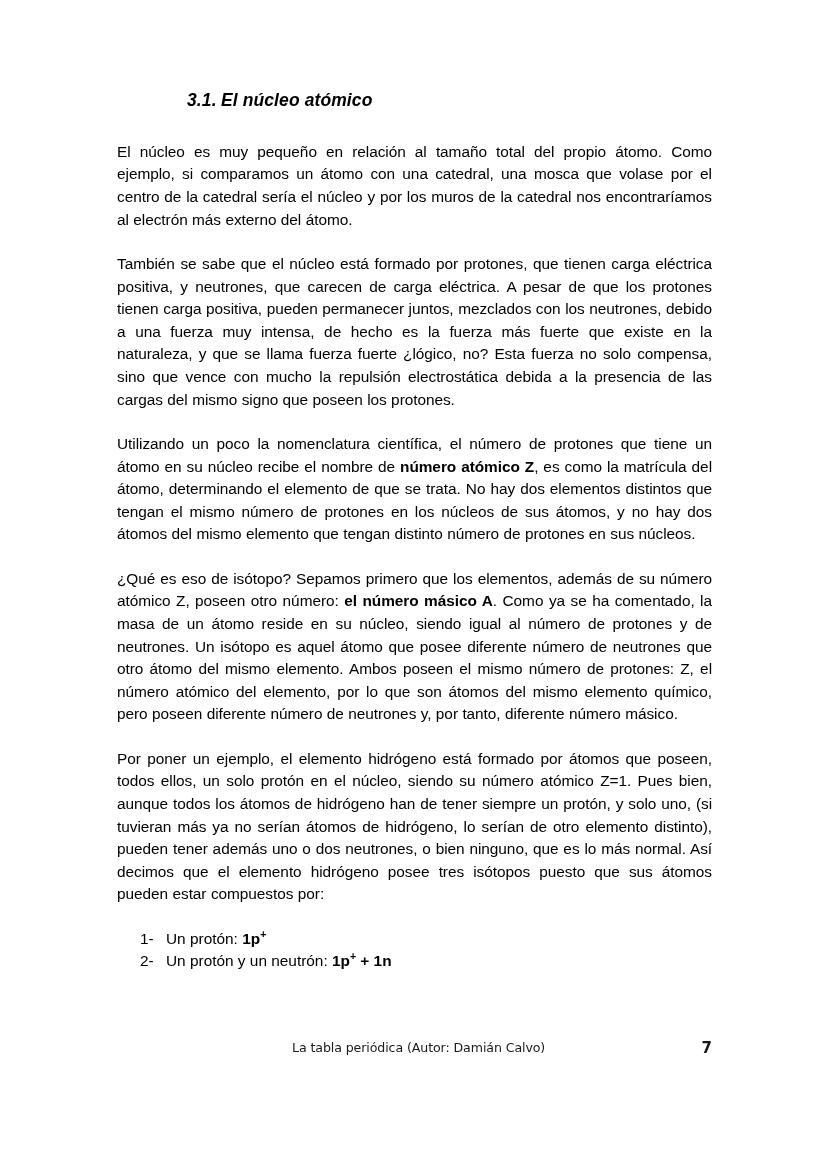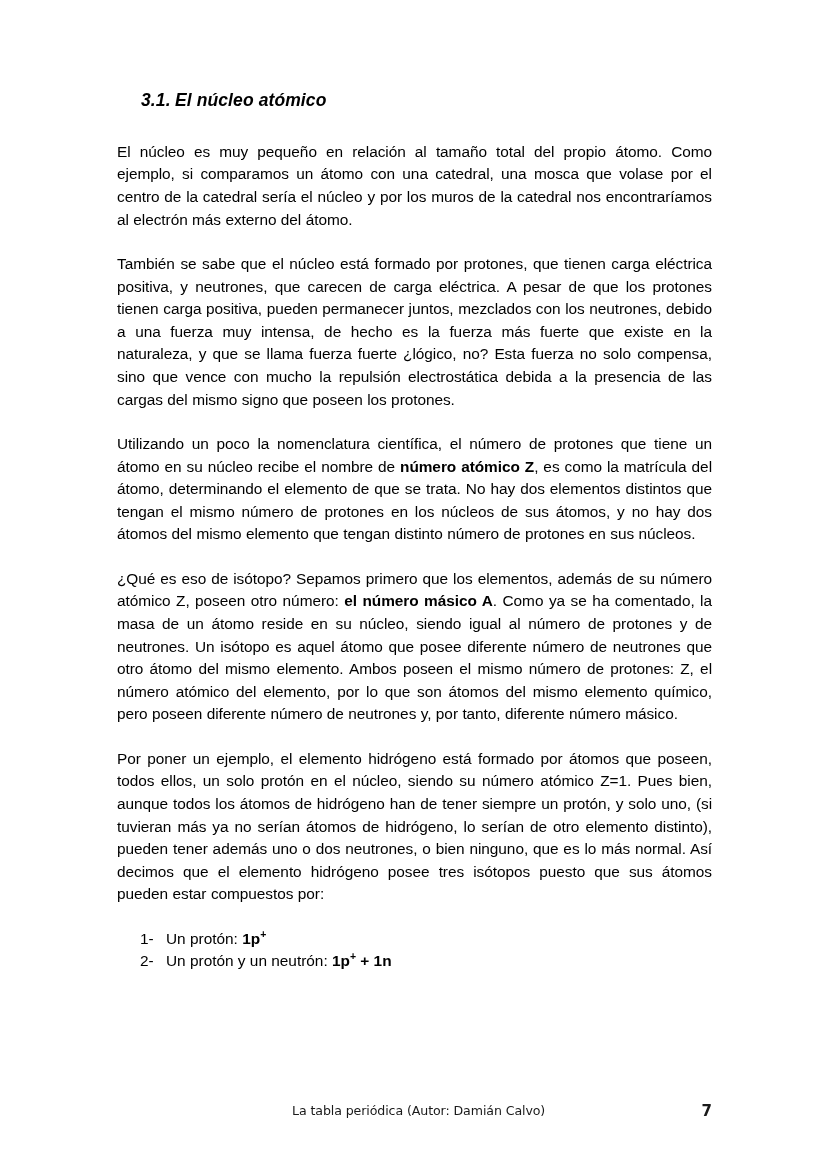--- a/index.html
+++ b/index.html
@@ -28,20 +28,21 @@
     font-weight: bold;
     font-style: italic;
     line-height: 1.25;
     margin: 0 0 29px 0;
     padding-left: 24px;
     letter-spacing: 0.1px;
   }
   .section-heading .num {
     display: inline-block;
     min-width: 34px;
+    margin-left: 46px;
   }
   p.para {
     margin: 0 0 22px 0;
     font-size: 15.4px;
     line-height: 1.465;
     text-align: justify;
     text-justify: inter-word;
     letter-spacing: -0.05px;
     word-spacing: 0.2px;
   }
@@ -67,21 +68,21 @@
     padding: 0;
     white-space: nowrap;
   }
   ol.isotope-list li .marker {
     display: inline-block;
     width: 26px;
   }
   .footer {
     position: absolute;
     left: 117px;
-    top: 1103px;
+    top: 1040px;
     width: 595px;
     height: 24px;
   }
   .footer-text {
     position: absolute;
     left: 175px;
     top: 0;
     font-size: 12.6px;
     font-family: "DejaVu Sans", sans-serif;
     letter-spacing: -0.1px;

